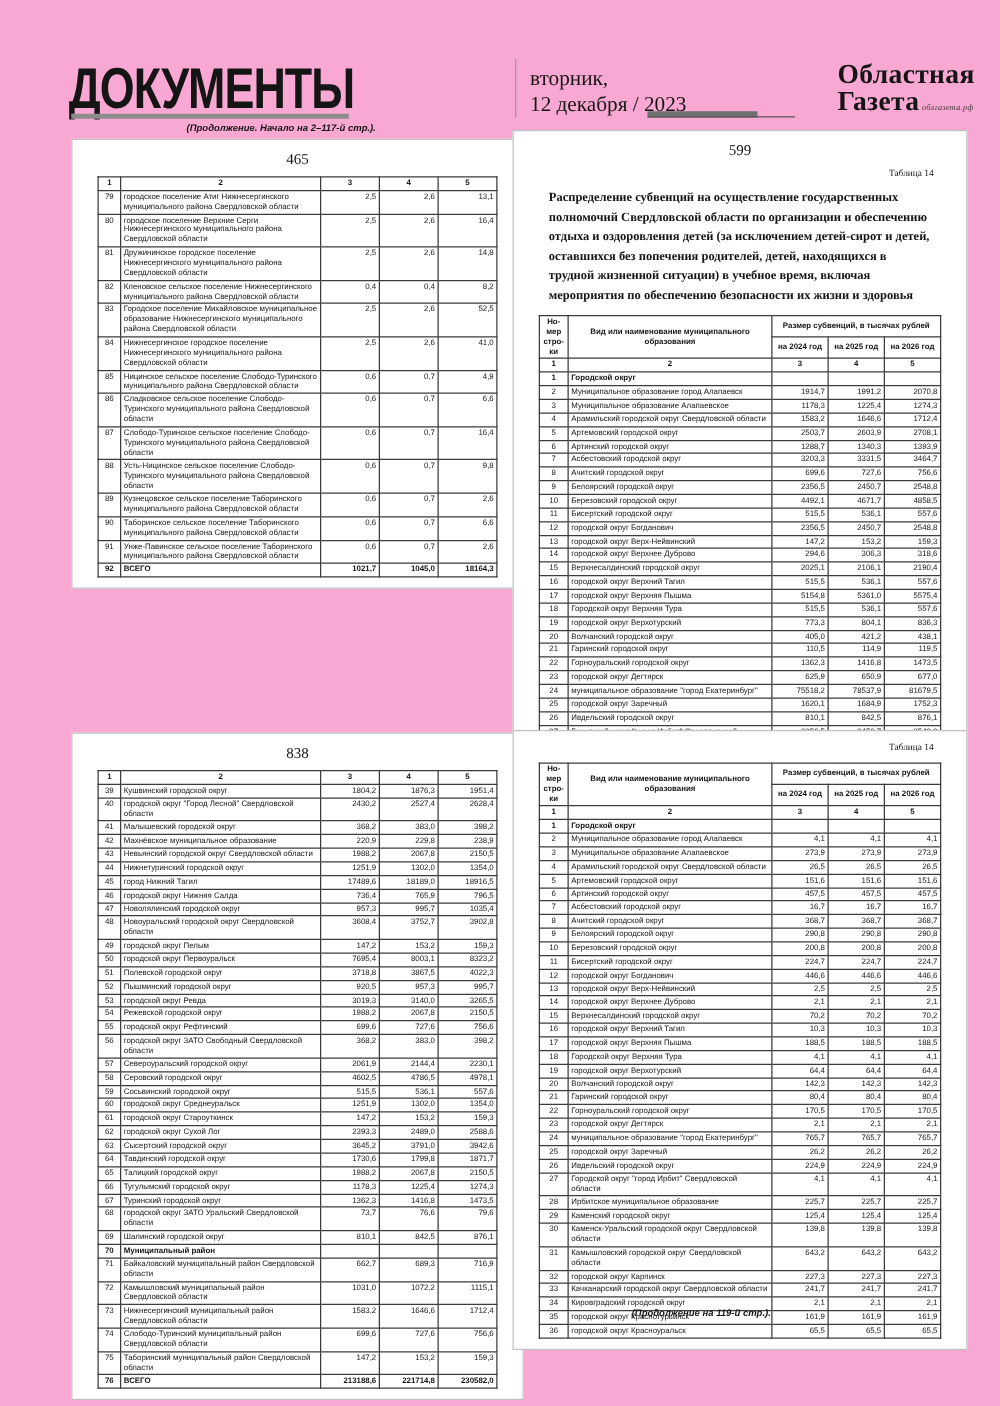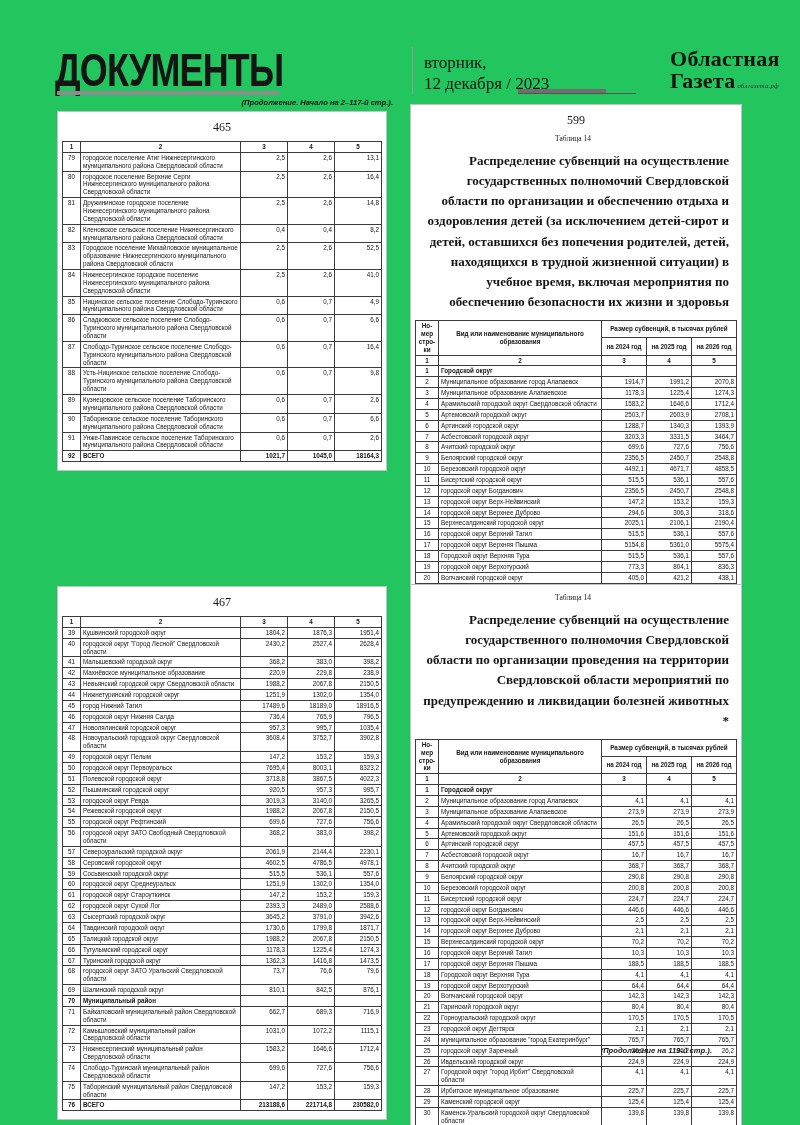--- a/index.html
+++ b/index.html
@@ -1,43 +1,43 @@
 <!DOCTYPE html>
 <html lang="ru"><head>
 <meta charset="utf-8">
 <style>
   html,body{margin:0;padding:0;background:#e8e8e8;}
-  .page{position:relative;width:800px;height:1125px;background:#22c55e;overflow:hidden;
+  .page{position:relative;width:800px;height:1125px;background:#f9a8d4;overflow:hidden;
         font-family:"Liberation Serif",serif;color:#151515;}
   
   .doc-title{position:absolute;left:55px;top:47px;font-family:"Liberation Sans",sans-serif;
              font-weight:700;font-size:46px;letter-spacing:-1px;transform:scaleX(.78);
              transform-origin:left top;line-height:1;}
   .doc-title-bar{position:absolute;left:57px;top:91px;width:222px;height:4px;background:#8c8c8c;}
   .mast-divider{position:absolute;left:412px;top:47px;width:1px;height:47px;background:#9a9a9a;}
   .mast-date{position:absolute;left:424px;top:52px;font-weight:400;font-size:17px;line-height:1.25;}
   .issue-num{position:absolute;left:515px;top:38px;font-size:57px;line-height:1;letter-spacing:3px;}
   .issue-bar{position:absolute;left:518px;top:89px;width:88px;height:5px;background:#6f6f6f;}
   .issue-line{position:absolute;left:518px;top:93px;width:118px;height:1px;background:#555;}
   .brand{position:absolute;left:670px;top:48px;font-weight:700;font-size:22px;line-height:.98;letter-spacing:.3px;}
   .brand-site{font-weight:400;font-style:italic;font-size:6.5px;color:#333;margin-left:2px;}
   
   .note{position:absolute;font-family:"Liberation Sans",sans-serif;font-weight:700;font-style:italic;
-        font-size:7.6px;text-align:right;width:336px;}
+        font-size:7.6px;text-align:center;width:336px;}
   .note-top{left:57px;top:98px;}
   .note-bottom{left:410px;top:1046px;width:302px;}
   
-  .blk{position:absolute;border:1px solid #c2c2c2;background:#fff;padding:6px 4px 8px;}
+  .blk{position:absolute;border:1px solid #c2c2c2;background:#fff;padding:6px 20px 8px;}
   .blk465{left:57px;top:111px;width:320px;min-height:298px;}
   .blk466{left:410px;top:104px;width:322px;min-height:452px;}
   .blk467{left:57px;top:586px;width:320px;min-height:442px;}
   .blk468{left:410px;top:584px;width:322px;min-height:442px;}
   .marker{text-align:center;font-size:12px;margin:2px 0 6px;}
-  .tbl-label{text-align:center;font-size:7.5px;margin:2px 6px 8px 0;font-family:Liberation Serif, serif;}
-  .tbl-title{font-weight:700;font-size:13px;text-align:right;line-height:1.55;margin:0 8px 8px;}
+  .tbl-label{text-align:right;font-size:7.5px;margin:2px 6px 8px 0;font-family:Liberation Serif, serif;}
+  .tbl-title{font-weight:700;font-size:10px;text-align:left;line-height:1.55;margin:0 8px 8px;}
   
   table.tbl{width:100%;border-collapse:collapse;table-layout:fixed;
             font-family:"Liberation Sans",sans-serif;font-size:6.3px;line-height:1.25;}
   table.tbl th,table.tbl td{border:0.7px solid #3c3c3c;padding:1px 2px;vertical-align:top;
             overflow:hidden;}
   table.tbl th{font-weight:700;text-align:center;vertical-align:middle;}
   td.cn{text-align:center;}
   td.cm{text-align:left;}
   td.cv{text-align:right;vertical-align:bottom;}
   td.b{font-weight:700;}
@@ -483,21 +483,21 @@
             <td class="cm">Муниципальное образование Красноуфимский округ</td>
             <td class="cv">1031,0</td>
             <td class="cv">1072,2</td>
             <td class="cv">1115,1</td>
           </tr>
         </tbody>
     </table>
   </div>
 
   <div class="blk blk467">
-    <div class="marker">467</div>
+    <div class="marker">838</div>
     <table class="tbl">
       <colgroup>
           <col class="c-num">
           <col>
           <col class="c-val">
           <col class="c-val">
           <col class="c-val">
         </colgroup>
       <thead>
         <tr>
@@ -774,21 +774,20 @@
             <td class="cv b">213188,6</td>
             <td class="cv b">221714,8</td>
             <td class="cv b">230582,0</td>
           </tr>
         </tbody>
     </table>
   </div>
 
   <div class="blk blk468">
     <div class="tbl-label">Таблица 14</div>
-    <div class="tbl-title">Распределение субвенций на осуществление государственного полномочия Свердловской области по организации проведения на территории Свердловской области мероприятий по предупреждению и ликвидации болезней животных *</div>
     <table class="tbl">
       <colgroup>
           <col class="c-num2">
           <col>
           <col class="c-val2">
           <col class="c-val2">
           <col class="c-val2">
         </colgroup>
       <thead>
         <tr>

